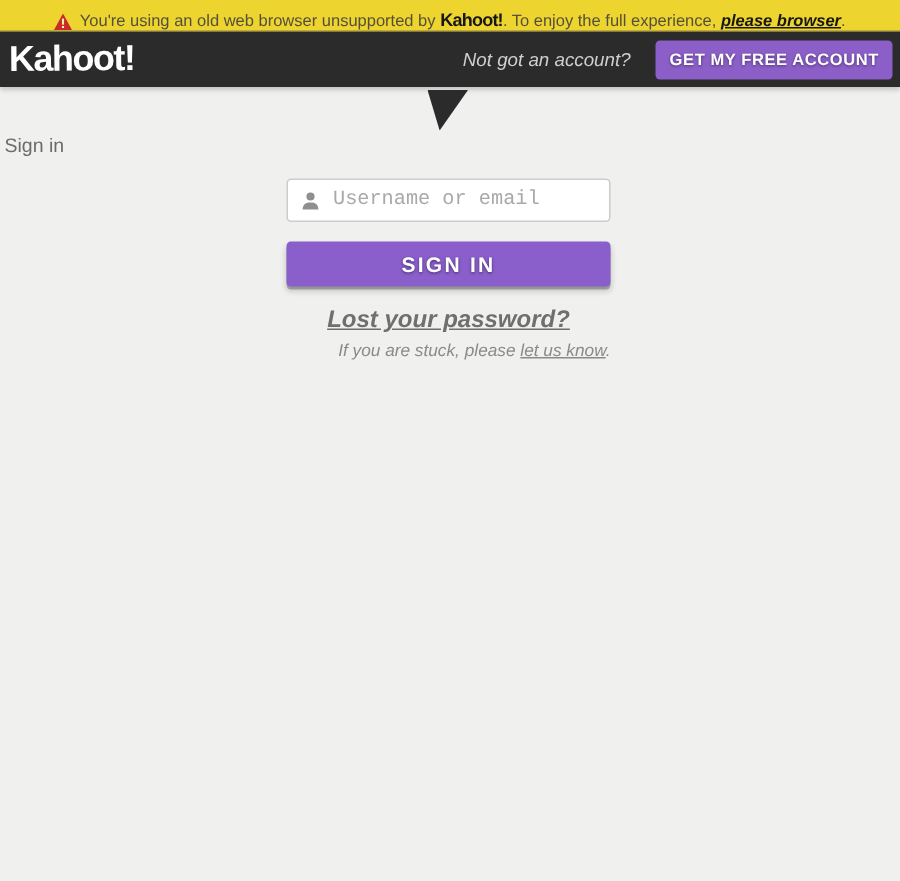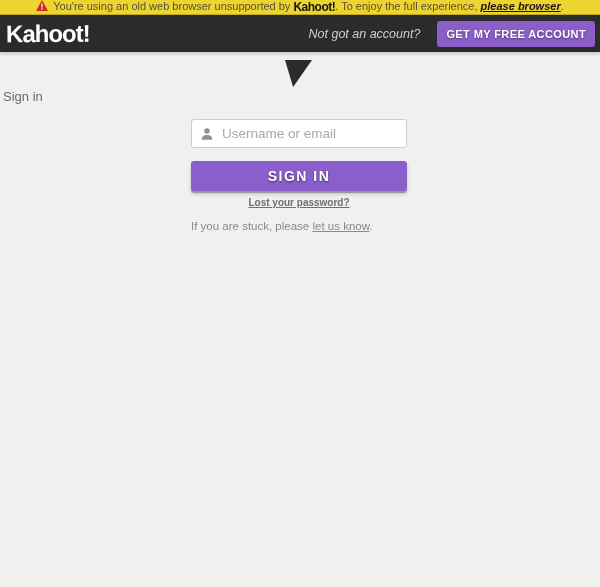--- a/index.html
+++ b/index.html
@@ -6,25 +6,25 @@
   html, body { width: 600px; height: 587px; }
   body {
     font-family: "Liberation Sans", sans-serif;
     background: #f0f0ee;
     position: relative;
     overflow: hidden;
   }
 
   
   .banner {
-    height: 15px;
+    height: 21px;
     background: #edd42e;
     border-bottom: 1px solid rgba(0,0,0,0.18);
     display: flex;
-    align-items: flex-start;
+    align-items: flex-end;
     justify-content: center;
     font-size: 11px;
     color: #54503c;
     white-space: pre;
   }
   .banner .warn-icon { margin-right: 5px; display: inline-flex; }
   .banner .brand-inline {
     font-weight: 800;
     color: #171717;
     letter-spacing: -0.5px;
@@ -125,21 +125,21 @@
     display: inline-flex;
     pointer-events: none;
   }
   .text-input {
     width: 100%;
     height: 29px;
     border: 1px solid #cccccc;
     border-radius: 3px;
     background: #ffffff;
     padding: 0 8px 0 30px;
-    font-family: Liberation Sans, sans-serif;
+    font-family: Liberation Mono, monospace;
     font-size: 13.5px;
     color: #444444;
     outline: none;
   }
   .text-input::placeholder { color: #a9a9a9; opacity: 1; }
 
   .submit-button {
     width: 100%;
     height: 30px;
     margin-top: 6px;
@@ -152,31 +152,33 @@
     font-size: 14px;
     letter-spacing: 1.5px;
     text-shadow: 0 1px 2px rgba(0,0,0,0.5);
     box-shadow: 0 2px 0 rgba(0,0,0,0.25), 0 3px 4px rgba(0,0,0,0.2);
     cursor: pointer;
   }
 
   .lost-password {
     display: block;
     text-align: center;
-    margin-top: 6px;
+    margin-top: 14px;
+    font-style: italic;
     font-weight: 600;
-    font-size: 10px;
+    font-size: 16px;
     color: #6f6f6f;
     text-decoration: underline;
     cursor: pointer;
   }
 
   .help-text {
-    text-align: left;
-    margin-top: 12px;
+    text-align: right;
+    margin-top: 5px;
+    font-style: italic;
     font-size: 11.5px;
     color: #8a8a8a;
     white-space: pre;
   }
   .help-text .help-link {
     text-decoration: underline;
     cursor: pointer;
     color: #8a8a8a;
   }
 </style>

